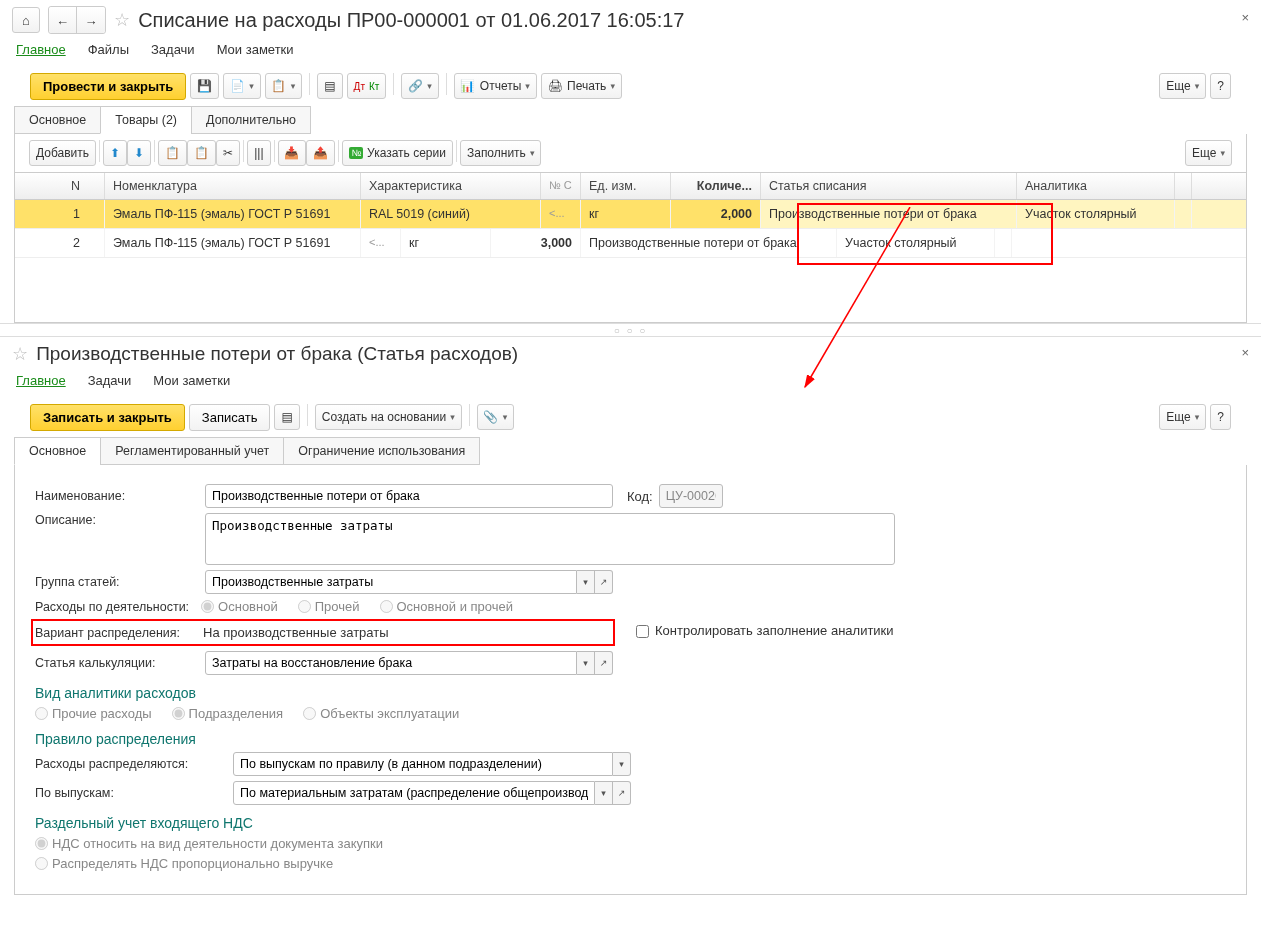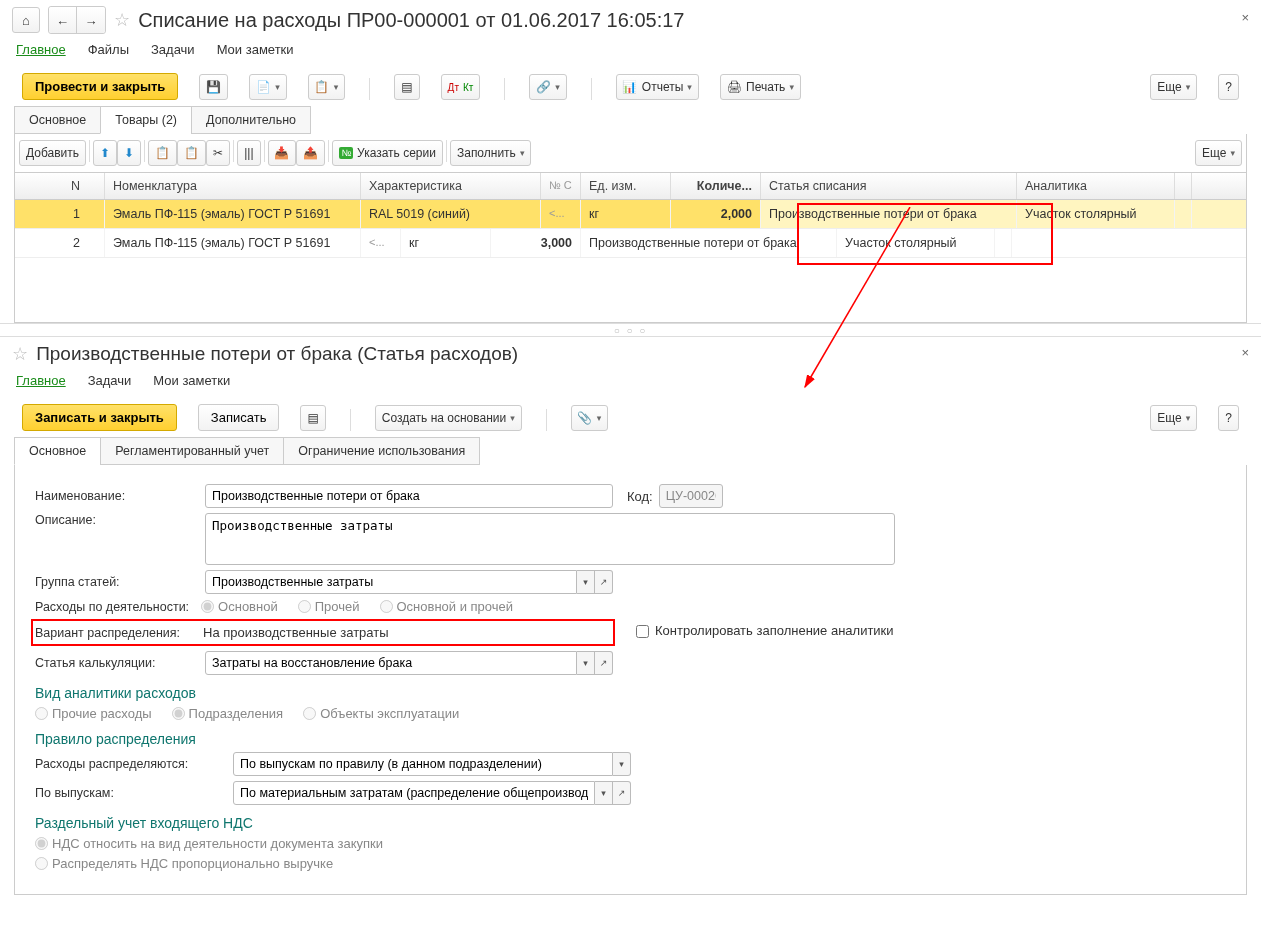--- a/index.html
+++ b/index.html
@@ -6,29 +6,29 @@
 body { font-family: Arial, sans-serif; font-size: 13px; color: #333; background: #fff; }
 .panel { background: #fff; }
 .title-row { display: flex; align-items: center; padding: 6px 12px 4px; gap: 8px; }
 .title { font-size: 20px; color: #333; }
 .icon-btn { width: 28px; height: 26px; border: 1px solid #ccc; background: linear-gradient(#fff,#f2f2f2); border-radius: 3px; display: flex; align-items: center; justify-content: center; cursor: pointer; }
 .star { color: #bbb; font-size: 18px; cursor: pointer; }
 .close-x { position: absolute; right: 12px; cursor: pointer; color: #666; }
 .nav-tabs { display: flex; gap: 22px; padding: 4px 16px 10px; }
 .nav-tab { cursor: pointer; color: #333; }
 .nav-tab.active { color: #1a8c1a; text-decoration: underline; }
-.toolbar { display: flex; align-items: flex-end; gap: 21px; padding: 6px 22px; }
+.toolbar { display: flex; align-items: flex-start; gap: 4px; padding: 6px 30px; }
 .yellow-btn { background: linear-gradient(#ffe169,#ffd030); border: 1px solid #d4a900; border-radius: 3px; padding: 5px 12px; font-weight: bold; cursor: pointer; font-size: 13px; }
 .toolbar-btn { border: 1px solid #ccc; background: linear-gradient(#fff,#f2f2f2); border-radius: 3px; padding: 4px 6px; display: flex; align-items: center; gap: 4px; height: 26px; cursor: pointer; font-size: 12px; }
 .toolbar-btn .dd { font-size: 9px; color: #666; }
 .spacer { flex: 1; }
 .sub-tabs { display: flex; padding: 0 14px; }
 .sub-tab { padding: 6px 14px; border: 1px solid #ccc; background: #f7f7f7; cursor: pointer; margin-right: -1px; font-size: 12.5px; }
 .sub-tab.active { background: #fff; border-bottom: 1px solid #fff; text-align: center; }
-.grid-toolbar { display: flex; gap: 0; padding: 6px 4px; border: 1px solid #ccc; margin: 0 14px; border-top: none; background: #fff; }
+.grid-toolbar { display: flex; gap: 0; padding: 6px 14px; border: 1px solid #ccc; margin: 0 14px; border-top: none; background: #fff; }
 .grid { margin: 0 14px; border: 1px solid #ccc; border-top: none; }
 .grid-header { display: flex; background: linear-gradient(#fff,#eee); border-bottom: 1px solid #ccc; }
 .gh-cell { padding: 6px 8px; border-right: 1px solid #ddd; font-size: 12.5px; color: #444; }
 .grid-row { display: flex; border-bottom: 1px solid #eee; }
 .grid-row.selected { background: #fff5c0; }
 .g-cell { padding: 7px 8px; border-right: 1px solid #f3f3f3; font-size: 12.5px; overflow: hidden; white-space: nowrap; }
 .grid-row.selected .g-cell.hl { background: #ffe169; }
 .col-n { width: 90px; text-align: right; padding-right: 24px; }
 .col-nom { width: 256px; }
 .col-char { width: 180px; }

